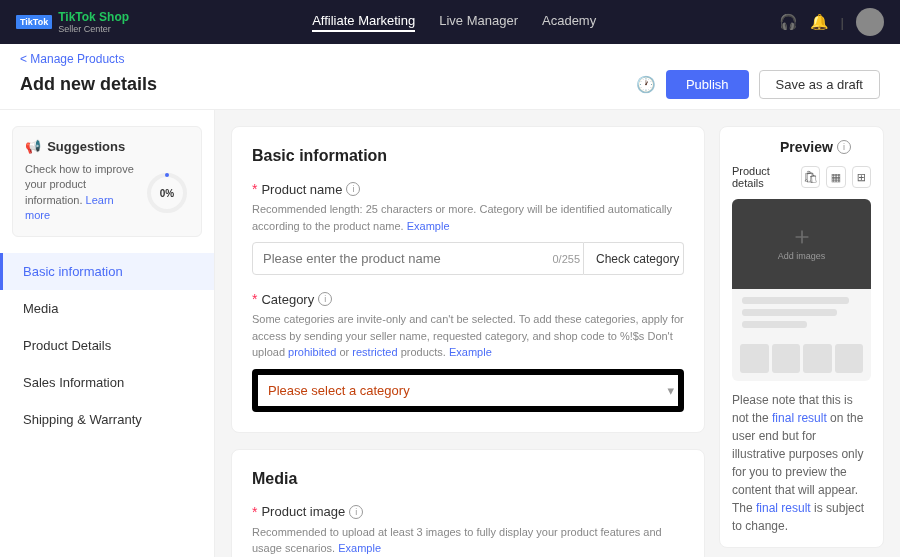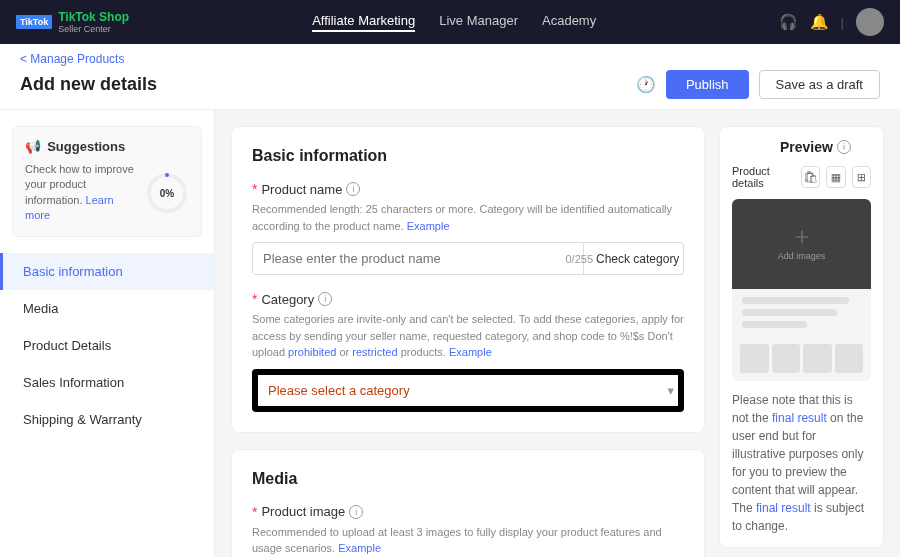--- a/index.html
+++ b/index.html
@@ -98,21 +98,21 @@
               <span style="color:#fe2c55; font-size:14px;">*</span>
               <span style="font-size:13px; font-weight:500; color:#333;">Product name</span>
               <span style="display:inline-flex; align-items:center; justify-content:center; width:14px; height:14px; border-radius:50%; border:1px solid #999; color:#999; font-size:9px; cursor:pointer;">i</span>
             </div>
             <p style="font-size:11px; color:#888; margin-bottom:8px; line-height:1.5;">
               <span>Recommended length: 25 characters or more. Category will be identified automatically according to the product name.</span>
               <a style="color:#4a6cf7; cursor:pointer;">Example</a>
             </p>
             <div style="position:relative; display:flex;">
               <input style="border: 1px solid rgb(221, 221, 221); border-radius: 4px 0px 0px 4px; padding: 8px 10px; font-size: 13px; color: rgb(153, 153, 153); width: 100%; outline: none;" type="text" placeholder="Please enter the product name">
-              <span style="position:absolute; right:91px; top:50%; transform:translateY(-50%); font-size:11px; color:#999;">0/255</span>
+              <span style="position:absolute; right:104px; top:50%; transform:translateY(-50%); font-size:11px; color:#999;">0/255</span>
               <button style="border:1px solid #ddd; border-left:none; background:white; padding:0 12px; border-radius:0 4px 4px 0; cursor:pointer; font-size:12px; color:#333; white-space:nowrap; min-width:100px;">Check category</button>
             </div>
           </div>
 
           <div>
             <div style="display:flex; align-items:center; gap:4px; margin-bottom:4px;">
               <span style="color:#fe2c55; font-size:14px;">*</span>
               <span style="font-size:13px; font-weight:500; color:#333;">Category</span>
               <span style="display:inline-flex; align-items:center; justify-content:center; width:14px; height:14px; border-radius:50%; border:1px solid #999; color:#999; font-size:9px; cursor:pointer;">i</span>
             </div>

